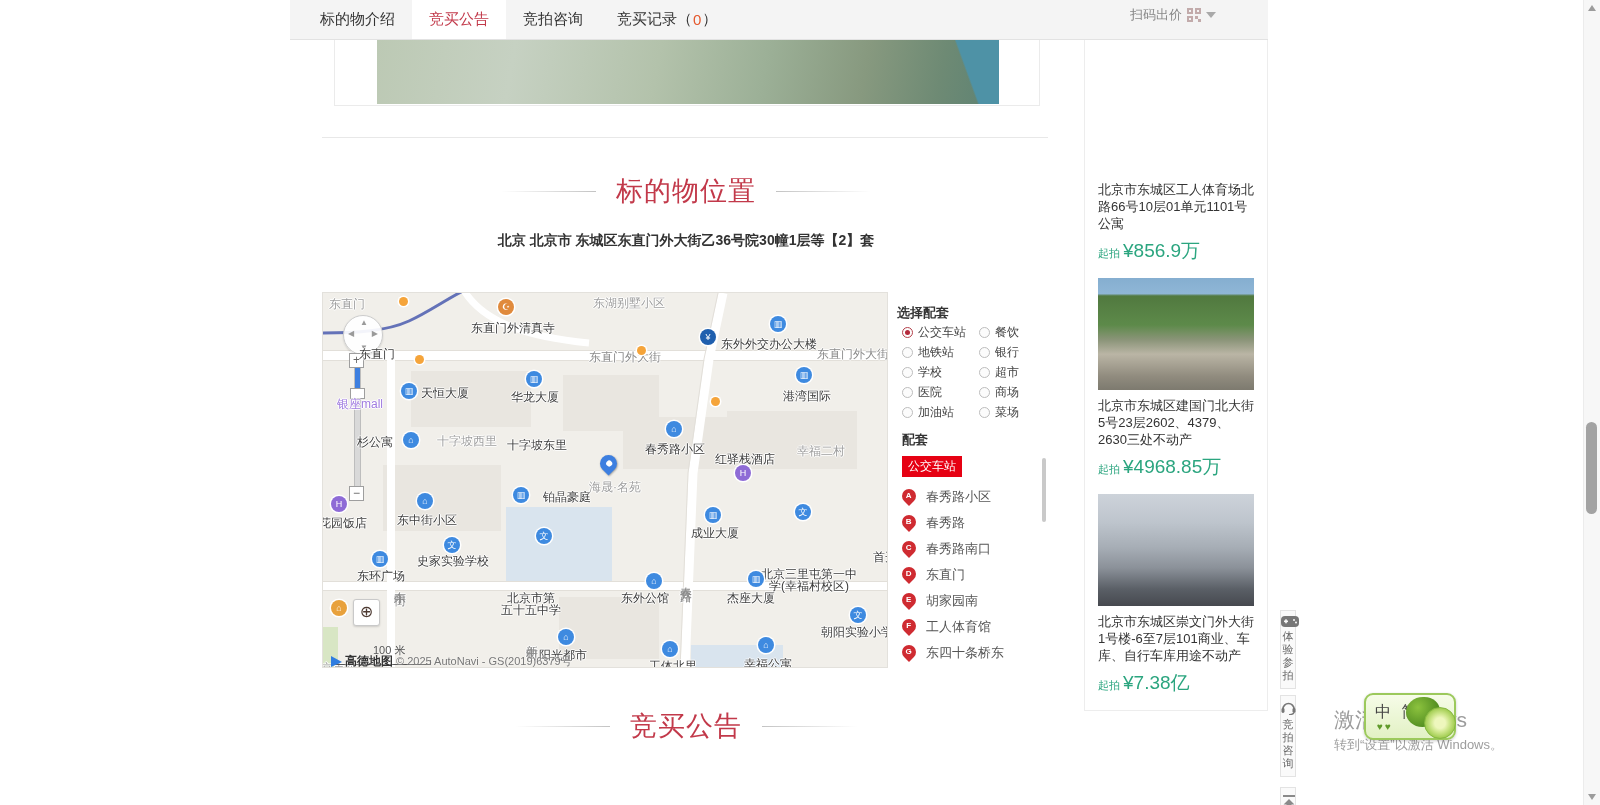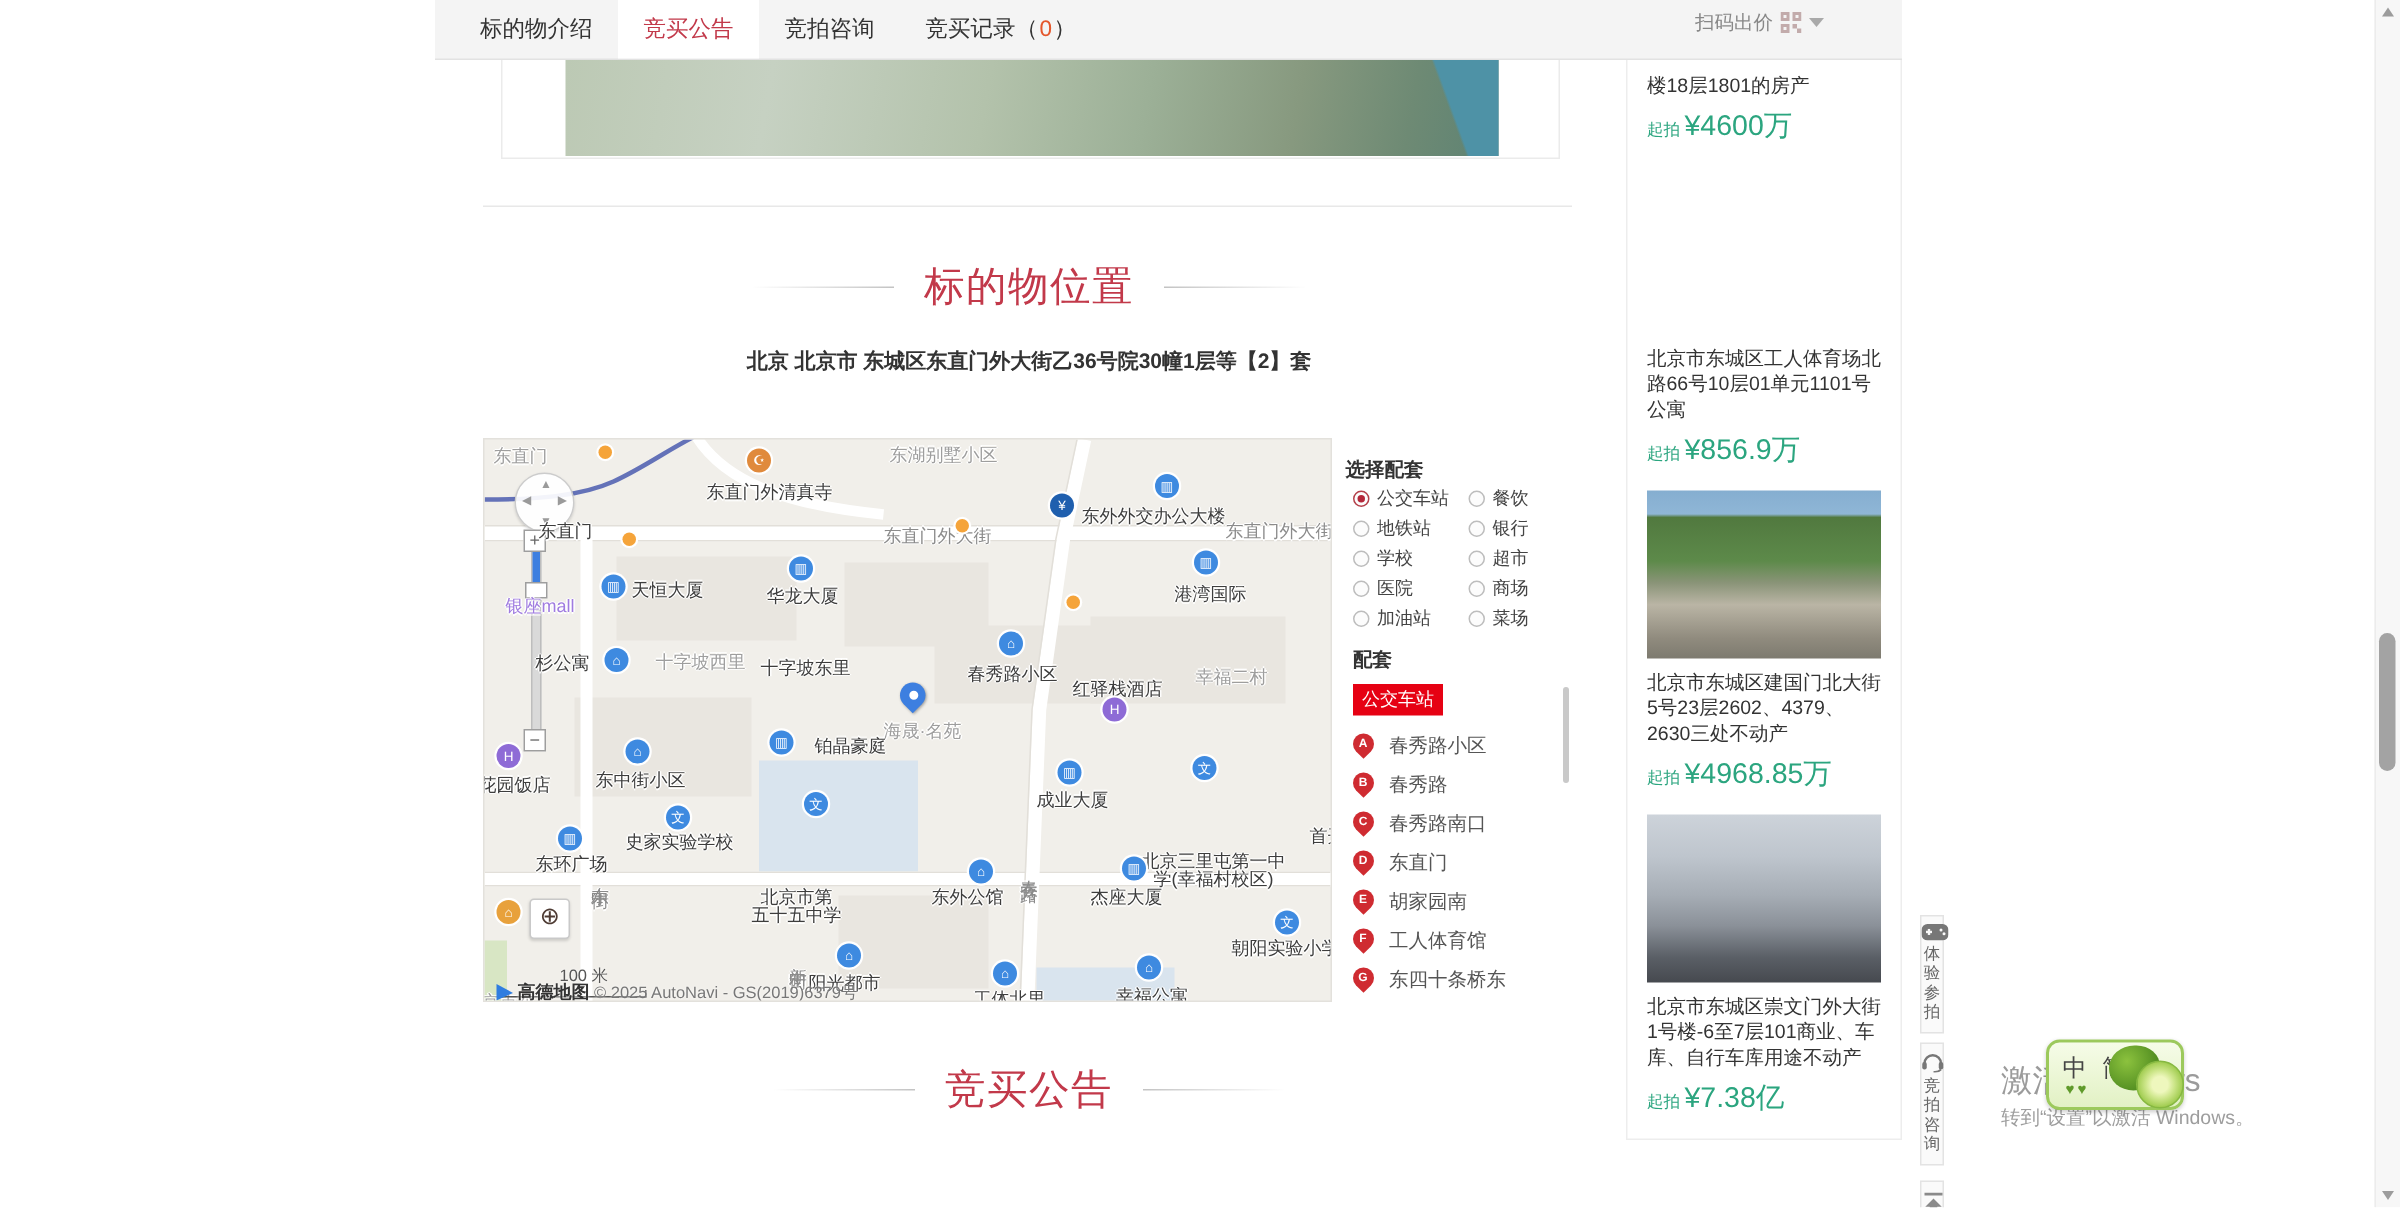--- a/index.html
+++ b/index.html
@@ -373,24 +373,20 @@
     </div>
 
     <div class="sec-head sec2">
       <span class="ln l"></span>
       <span class="ttl">竞买公告</span>
       <span class="ln r"></span>
     </div>
   </div>
 
   <div class="sidebar" id="sidebar">
-      <div class="">
-        <div class="ls-title">楼18层1801的房产</div>
-        <div class="ls-price"><span class="lbl">起拍</span><span class="val">¥4600万</span></div>
-      </div>
       <div class="ls-item">
         <div class="ls-img img-door"></div>
         <div class="ls-title">北京市东城区工人体育场北路66号10层01单元1101号公寓</div>
         <div class="ls-price"><span class="lbl">起拍</span><span class="val">¥856.9万</span></div>
       </div>
       <div class="ls-item">
         <div class="ls-img img-street"></div>
         <div class="ls-title">北京市东城区建国门北大街5号23层2602、4379、2630三处不动产</div>
         <div class="ls-price"><span class="lbl">起拍</span><span class="val">¥4968.85万</span></div>
       </div>

